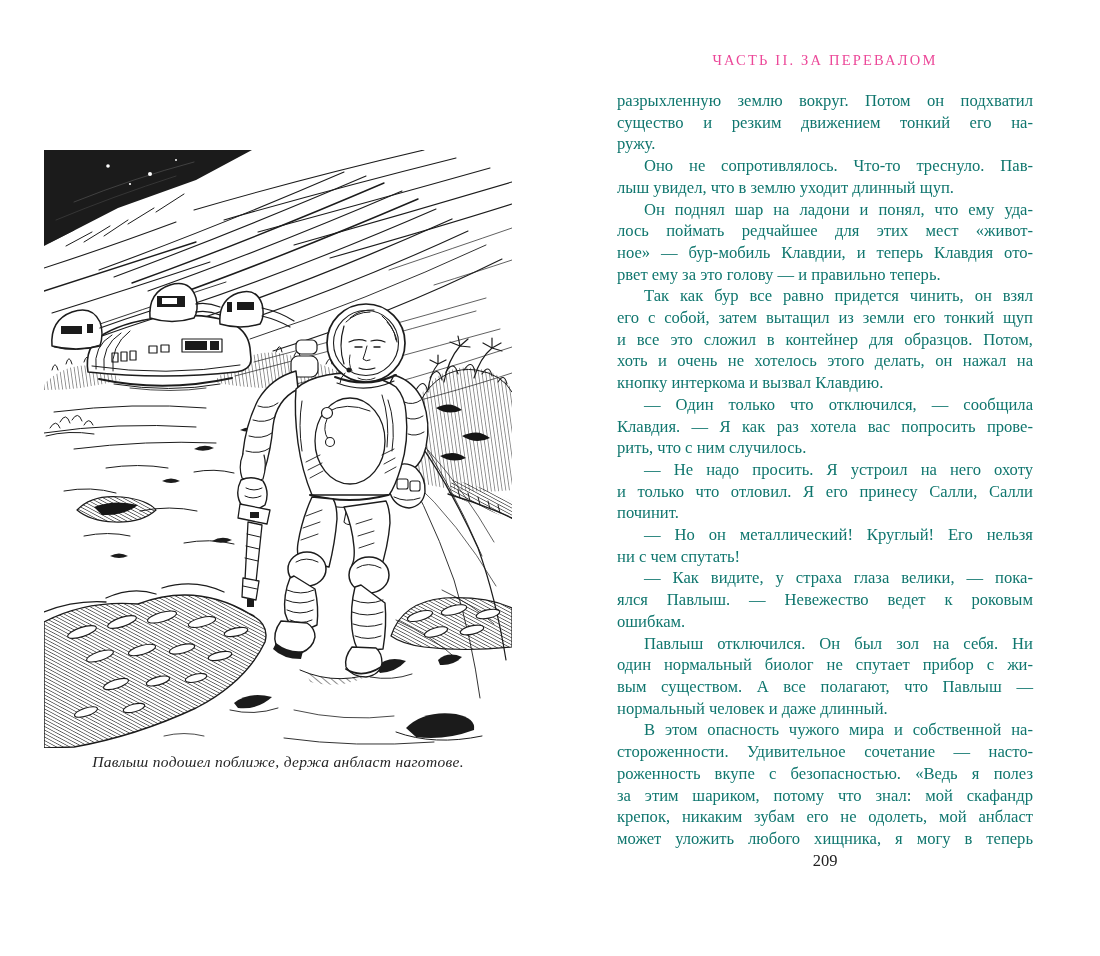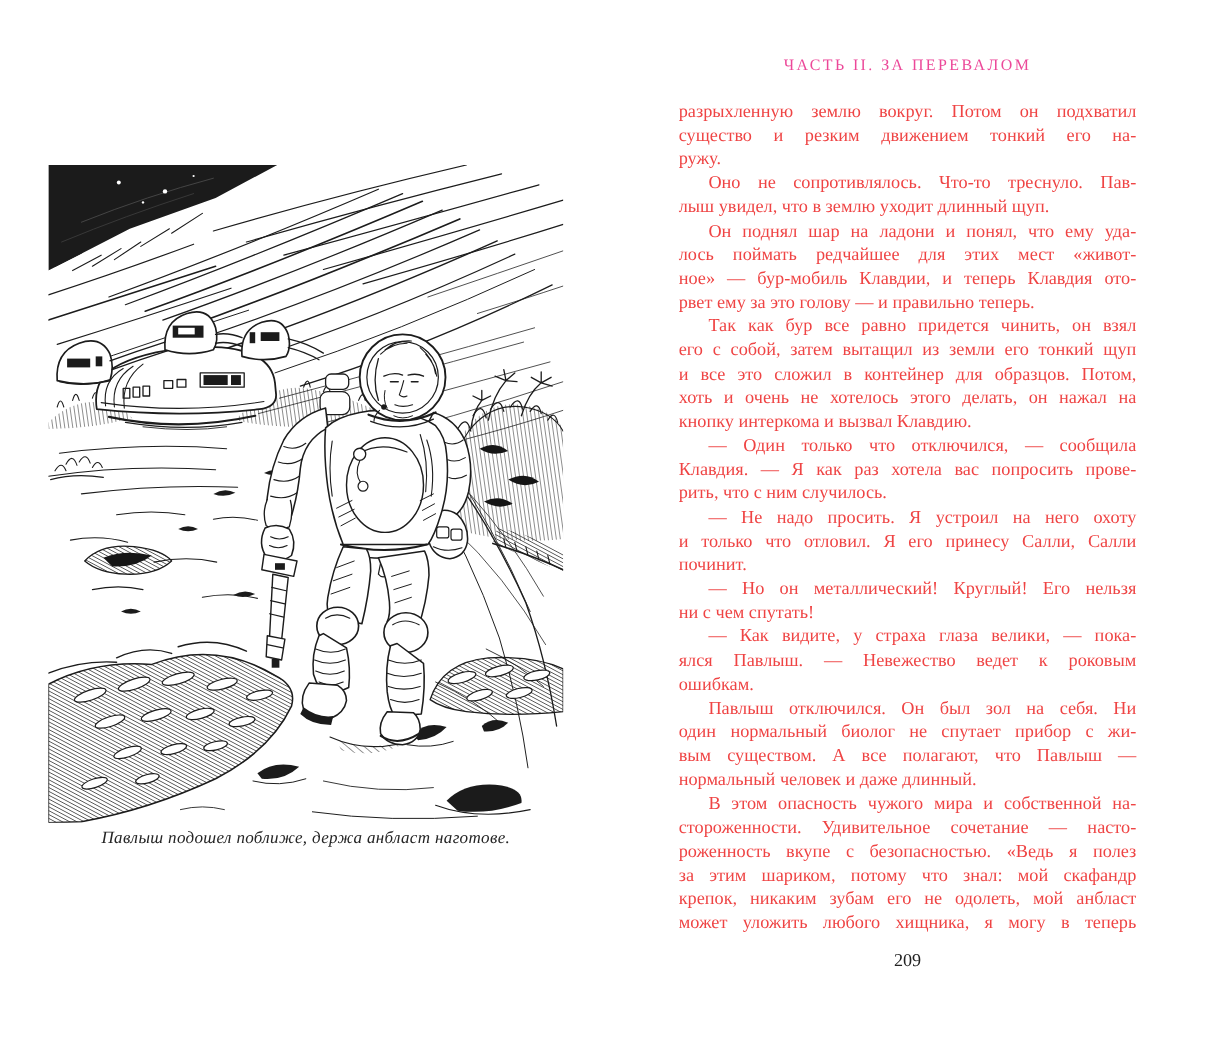--- a/index.html
+++ b/index.html
@@ -14,26 +14,26 @@
   .caption{
     margin-top:5px;text-align:center;font-style:italic;
     font-size:15.5px;color:#242424;letter-spacing:.3px;
   }
   
   .page-right{position:absolute;left:617px;top:52px;width:416px;}
   .running-head{
     text-align:center;font-size:14.5px;letter-spacing:2.2px;
     color:#ec4899;white-space:nowrap;margin-bottom:21px;
   }
-  .body-text{font-size:16.6px;line-height:21.7px;color:#ef4444;}
+  .body-text{font-size:16.6px;line-height:21.7px;color:#0f766e;}
   .para{margin:0;}
   .line{text-align:justify;text-align-last:justify;}
   .line.last{text-align-last:left;}
   .line.indent{text-indent:27px;}
-  .folio{text-align:center;font-size:16.5px;margin-top:13px;color:#222;}
+  .folio{text-align:center;font-size:16.5px;margin-top:1px;color:#222;}
 </style>
 </head>
 <body>
 
 <div class="spread">
 
   <section class="page page-left">
     <figure>
       <svg class="illustration" viewBox="0 0 468 598" xmlns="http://www.w3.org/2000/svg" fill="none" stroke="#1c1c1c" stroke-linecap="round" stroke-linejoin="round">
         <defs>

